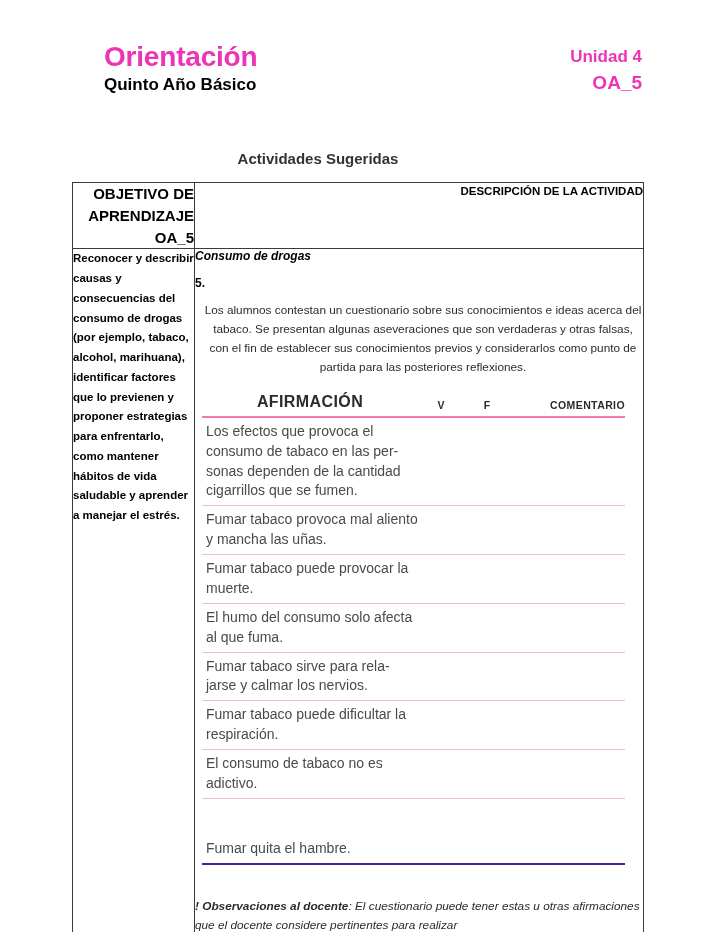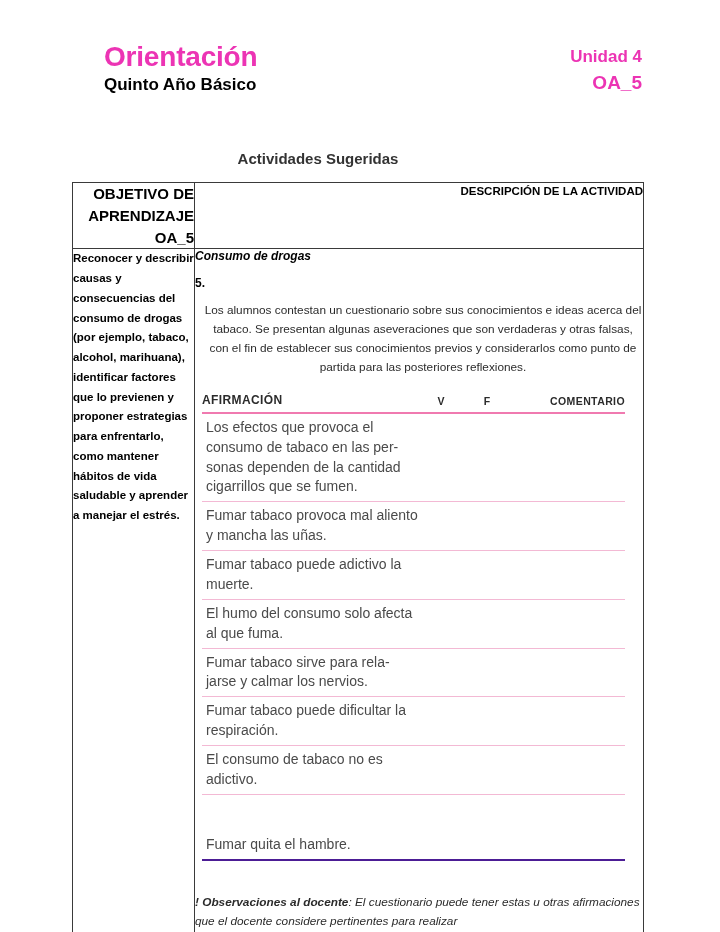--- a/index.html
+++ b/index.html
@@ -152,22 +152,22 @@
     width: 423px;
   }
   .q-header {
     display: flex;
     align-items: flex-end;
     padding-bottom: 5px;
     border-bottom: 2px solid #f07ab0;
   }
   .q-h-afirmacion {
     width: 216px;
-    text-align: left;
-    font-size: 12px;
+    text-align: center;
+    font-size: 16px;
     font-weight: bold;
     letter-spacing: 0.4px;
     color: #2b2b2b;
   }
   .q-h-v {
     width: 46px;
     text-align: center;
     font-size: 10.5px;
     font-weight: bold;
     color: #2b2b2b;
@@ -272,21 +272,21 @@
                 <div class="q-cell-f"></div>
                 <div class="q-cell-comment"></div>
               </div>
               <div class="q-row">
                 <div class="q-statement">Fumar tabaco provoca mal aliento y mancha las uñas.</div>
                 <div class="q-cell-v"></div>
                 <div class="q-cell-f"></div>
                 <div class="q-cell-comment"></div>
               </div>
               <div class="q-row">
-                <div class="q-statement">Fumar tabaco puede adictivo la muerte.</div>
+                <div class="q-statement">Fumar tabaco puede provocar la muerte.</div>
                 <div class="q-cell-v"></div>
                 <div class="q-cell-f"></div>
                 <div class="q-cell-comment"></div>
               </div>
               <div class="q-row">
                 <div class="q-statement">El humo del consumo solo afecta al que fuma.</div>
                 <div class="q-cell-v"></div>
                 <div class="q-cell-f"></div>
                 <div class="q-cell-comment"></div>
               </div>

